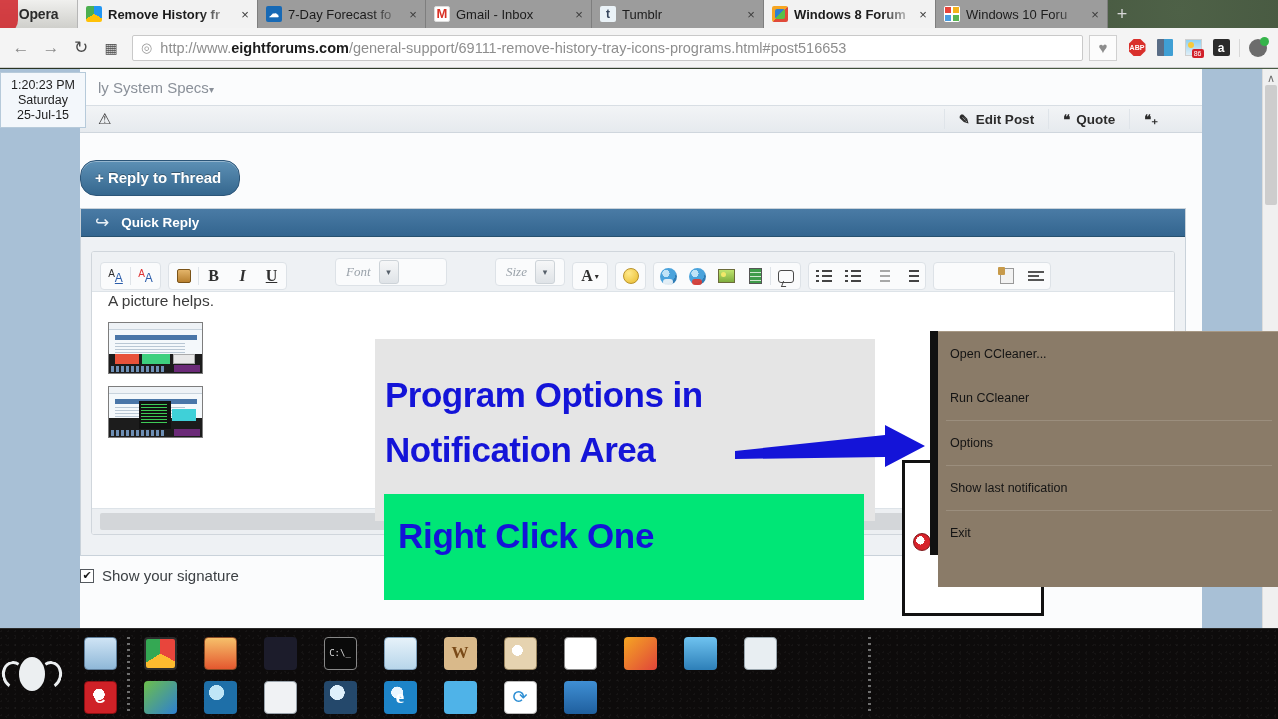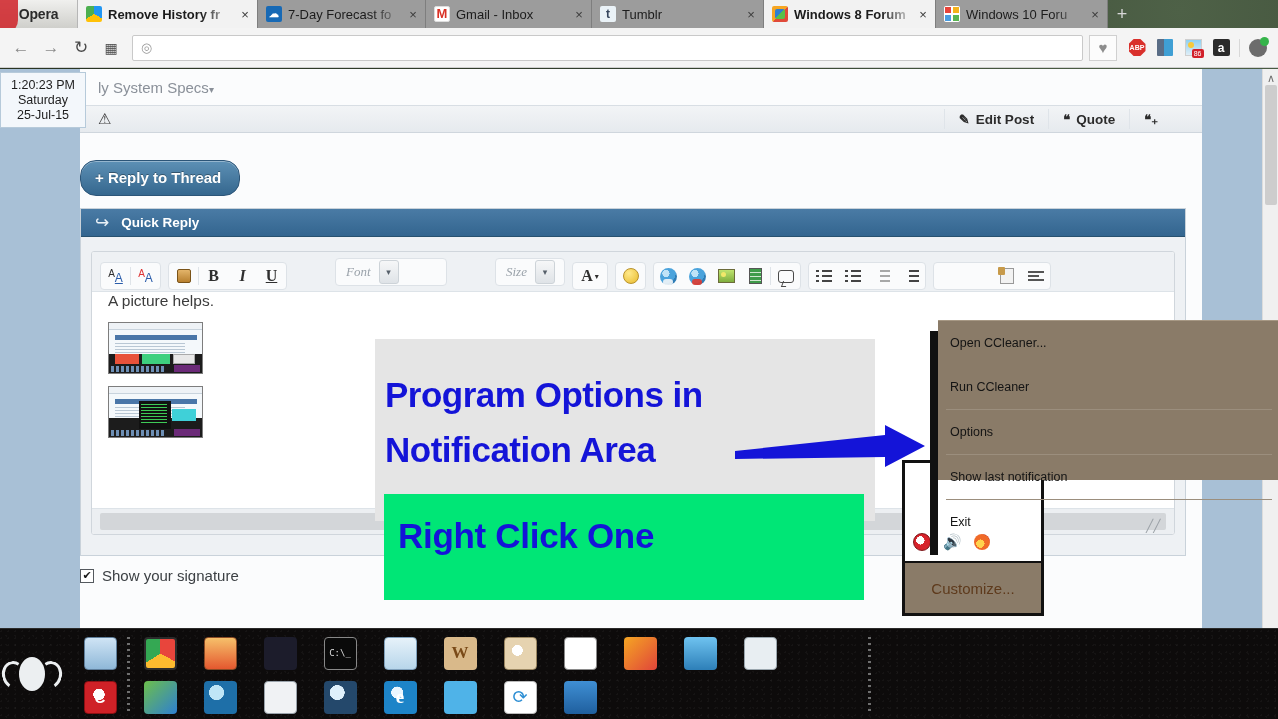--- a/index.html
+++ b/index.html
@@ -325,21 +325,21 @@
   .anno-green .atxt {
     position: absolute; left: 14px; top: 22px;
     font-size: 35px; font-weight: bold; color: #1414d8; letter-spacing: -0.3px;
   }
   .arrow {
     position: absolute; left: 735px; top: 425px; width: 190px; height: 50px; z-index: 45;
   }
 
   
   .ctx-menu {
-    position: absolute; left: 938px; top: 320px; width: 340px; height: 160px;
+    position: absolute; left: 938px; top: 331px; width: 340px; height: 256px;
     background: #8a7b68; border-top: 1px solid #a79884; z-index: 50;
   }
   .ctx-left-edge { position:absolute; left:930px; top:331px; width:8px; height:224px; background:#111; z-index:51; }
   .ctx-item {
     height: 44px; display: flex; align-items: center;
     padding-left: 12px; font-size: 12.5px; color: #141414;
   }
   .ctx-sep { height: 1px; background: #9b8e7d; margin: 0 6px 0 8px; }
 
   .tray-box {
@@ -471,20 +471,21 @@
     </div>
 
     <div class="navbar">
       <div class="navbtn">←</div>
       <div class="navbtn">→</div>
       <div class="navbtn reload">↻</div>
       <div class="navbtn grid">▦</div>
 
       <div class="urlbox">
         <span class="pageicon">◎</span>
+        <span class="urltext"><span class="proto">http://www.</span><b>eightforums.com</b><span>/general-support/69111-remove-history-tray-icons-programs.html#post516653</span></span>
       </div>
 
       <div class="heartbtn">
           <span>♥</span>
         </div>
       <div class="ext-ico">
           <span class="ico-abp">ABP</span>
         </div>
       <div class="ext-ico">
           <span class="ico-book"></span>
@@ -699,21 +700,20 @@
   <div class="anno-green">
     <div class="atxt">Right Click One</div>
   </div>
 
   <div class="tray-box">
     <div class="tray-icons">
       <span class="tray-ic ic-opera-tray"></span>
       <span style="font-size:15px;color:#1d1d1d;">🔊</span>
       <span class="tray-ic ic-flame"></span>
     </div>
-    <div class="customize">Customize...</div>
   </div>
 
   <div class="ctx-left-edge"></div>
   <div class="ctx-menu">
     <div class="ctx-item">Open CCleaner...</div>
     <div class="ctx-item">Run CCleaner</div>
     <div class="ctx-sep"></div>
     <div class="ctx-item">Options</div>
     <div class="ctx-sep"></div>
     <div class="ctx-item">Show last notification</div>

